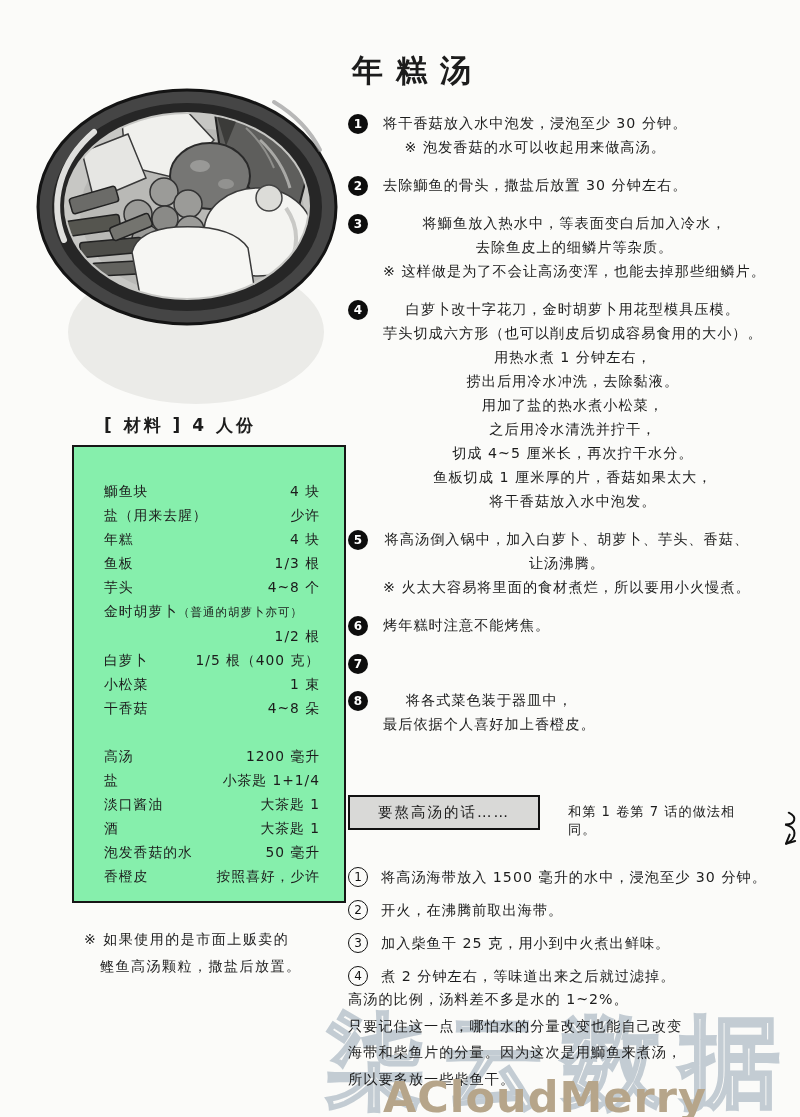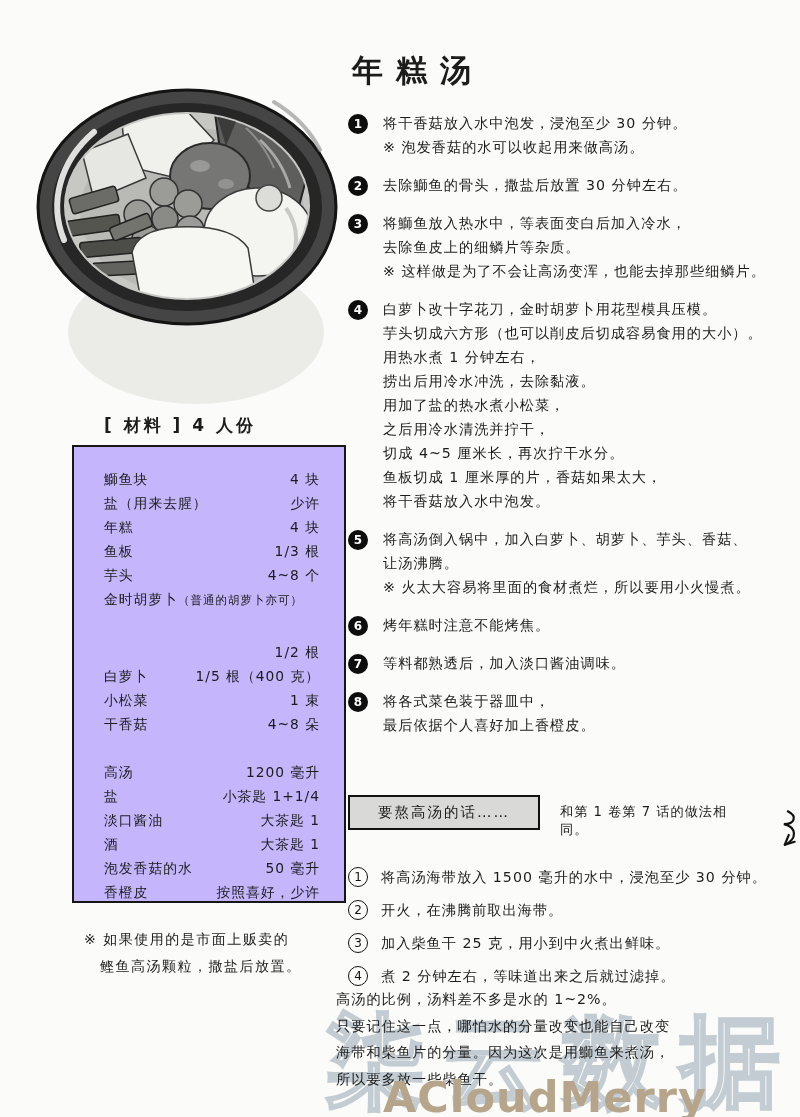--- a/index.html
+++ b/index.html
@@ -21,56 +21,56 @@
   .illustration{position:absolute;left:24px;top:80px;width:324px;height:334px;}
   
   .steps{position:absolute;left:348px;top:111px;width:452px;}
   .step{display:flex;gap:15px;margin-bottom:14px;}
   .badge{
     flex:0 0 20px;width:20px;height:20px;border-radius:50%;
     background:#0d0d0d;color:#fff;font-size:12px;font-weight:700;
     display:flex;align-items:center;justify-content:center;margin-top:3px;
   }
   .lines{font-size:14.2px;line-height:24px;letter-spacing:1px;}
-  .lines div{white-space:nowrap;}
+  .lines div{white-space:nowrap;text-align:center;}
   
   .m-heading{position:absolute;left:80px;top:414px;font-size:17px;letter-spacing:3px;font-weight:600;margin-left:24px;}
   .m-box{
     position:absolute;left:72px;top:445px;width:274px;height:458px;
     border:2px solid #161616;box-sizing:border-box;
-    padding:20px 24px 0 30px;background:#c4b5fd;
+    padding:32px 24px 0 30px;background:#86efac;
   }
   .mrow{display:flex;justify-content:space-between;font-size:13.8px;line-height:24px;letter-spacing:1px;}
-  .mrow-two{flex-direction:column;gap:28px;}
+  .mrow-two{flex-direction:column;}
   .mrow-two .mamount{align-self:flex-end;}
   .mname .small{font-size:11.5px;}
   .mgap{height:24px;}
   .m-note{position:absolute;left:84px;top:926px;font-size:14px;line-height:27px;letter-spacing:1.5px;}
   .m-note .indent{padding-left:16px;}
   
   .dashi{position:absolute;left:348px;top:795px;width:452px;}
-  .dashi-head{display:flex;align-items:flex-start;gap:20px;}
+  .dashi-head{display:flex;align-items:flex-start;gap:28px;}
   .dashi-box{
     border:2px solid #111;background:#d9d9d7;
     width:172px;text-align:center;padding:6px 8px;
     font-size:14.5px;letter-spacing:2px;flex:0 0 auto;
   }
   .dashi-note{font-size:13.2px;letter-spacing:1px;margin-top:8px;}
   .arrow{margin-top:14px;margin-left:2px;}
   .dashi-steps{margin-top:15px;}
   .dstep{display:flex;gap:13px;margin-bottom:11px;align-items:flex-start;}
   .dbadge{
     flex:0 0 20px;width:20px;height:20px;border-radius:50%;
     border:1.7px solid #111;box-sizing:border-box;color:#111;
     font-size:12px;display:flex;align-items:center;justify-content:center;
     background:transparent;margin-top:1px;
   }
   .dtext{font-size:14.2px;letter-spacing:1px;line-height:22px;white-space:nowrap;}
   
-  .footer{position:absolute;left:336px;top:986px;width:452px;font-size:14.2px;line-height:26.5px;letter-spacing:1px;}
+  .footer{position:absolute;left:348px;top:986px;width:452px;font-size:14.2px;line-height:26.5px;letter-spacing:1px;}
   .footer div{white-space:nowrap;}
   
   .wm-cn{position:absolute;left:318px;top:998px;z-index:1;pointer-events:none;}
   .wm-en{
     position:absolute;left:383px;top:1072px;z-index:3;
     font-size:43px;font-weight:800;color:#b6a58a;letter-spacing:1px;
     pointer-events:none;
   }
 </style>
 </head>
@@ -195,23 +195,20 @@
         </div>
       </div>
       <div class="step">
         <div class="badge">6</div>
         <div class="lines">
           <div>烤年糕时注意不能烤焦。</div>
         </div>
       </div>
       <div class="step">
         <div class="badge">7</div>
-        <div class="lines">
-          <div>等料都熟透后，加入淡口酱油调味。</div>
-        </div>
       </div>
       <div class="step">
         <div class="badge">8</div>
         <div class="lines">
           <div>将各式菜色装于器皿中，</div>
           <div>最后依据个人喜好加上香橙皮。</div>
         </div>
       </div>
     </div>
 

